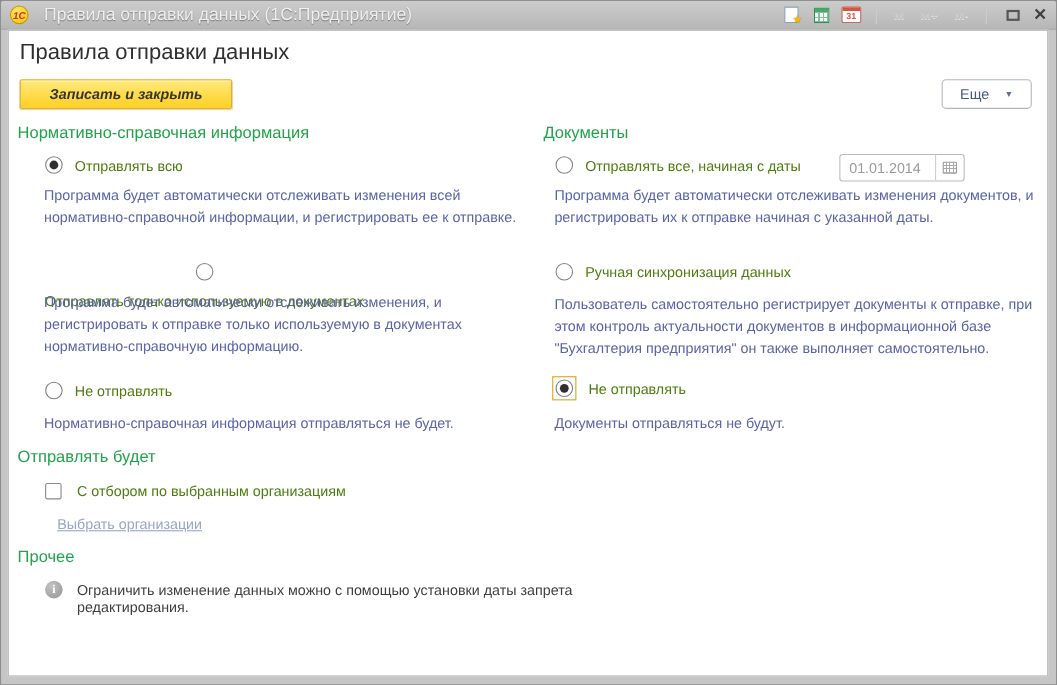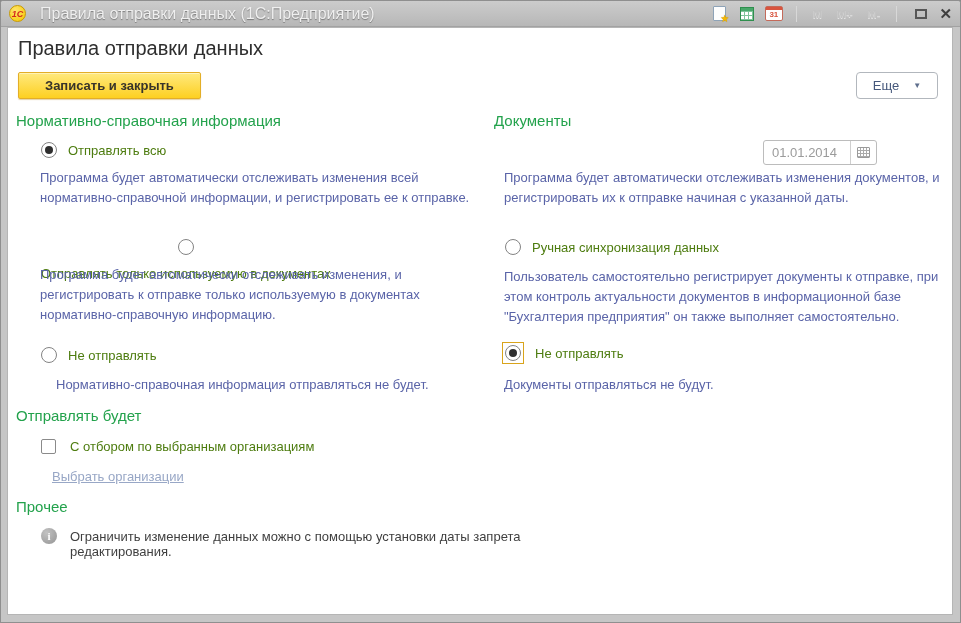--- a/index.html
+++ b/index.html
@@ -63,20 +63,21 @@
   .abs { position:absolute; }
 
   .page-title { font-size:20px; color:#2f2f2f; white-space:nowrap; }
 
   .btn-save {
     height:27px; padding:0 26px; border:1px solid #e3ae27; border-radius:2px;
     background:linear-gradient(#ffe97e, #fdd021);
     box-shadow:inset 0 1px 0 #fff3b5, 0 1px 1px rgba(180,130,0,.35);
     font-size:13px; font-weight:bold; color:#38342a; cursor:pointer;
     font-family:"Liberation Sans", sans-serif;
+    font-style:italic;
   }
   .btn-more {
     width:82px; height:27px; background:#fff; border:1px solid #b2b7bd; border-radius:4px;
     font-size:13px; color:#46587c; cursor:pointer;
     display:flex; align-items:center; justify-content:center; gap:14px;
     font-family:"Liberation Sans", sans-serif;
   }
   .btn-more .caret { font-size:8px; color:#5f6f8d; }
 
   .sec-header { font-size:15px; color:#23a24c; white-space:nowrap; }
@@ -179,39 +180,43 @@
     <div class="abs radio-row" style="left:33px; top:211px;flex-direction:column;">
       <span class="radio"></span>
       <span class="opt-label">Отправлять только используемую в документах</span>
     </div>
     <div class="abs hint" style="left:32px; top:237px; width:432px;">Программа будет автоматически отслеживать изменения, и регистрировать к отправке только используемую в документах нормативно-справочную информацию.</div>
 
     <div class="abs radio-row" style="left:33px; top:319px;">
       <span class="radio"></span>
       <span class="opt-label">Не отправлять</span>
     </div>
-    <div class="abs hint" style="left:32px; top:347px; width:432px;margin-left:16px;">Нормативно-справочная информация отправляться не будет.</div>
+    <div class="abs hint" style="left:32px; top:347px; width:432px;">Нормативно-справочная информация отправляться не будет.</div>
 
     <div class="abs sec-header" style="left:8px; top:379px;">Отправлять будет</div>
 
     <div class="abs check-row" style="left:33px; top:411px;">
       <span class="checkbox"></span>
       <span class="opt-label">С отбором по выбранным организациям</span>
     </div>
     <div class="abs link disabled" style="left:44px; top:441px;">Выбрать организации</div>
 
     <div class="abs sec-header" style="left:8px; top:470px;">Прочее</div>
 
     <div class="abs info-row" style="left:33px; top:501px; width:580px;">
       <span class="info-icon">i</span>
       <span class="info-text">Ограничить изменение данных можно с помощью установки даты запрета редактирования.</span>
     </div>
 
     <div class="abs sec-header" style="left:486px; top:84px;">Документы</div>
 
+    <div class="abs radio-row" style="left:497px; top:114px;">
+      <span class="radio"></span>
+      <span class="opt-label">Отправлять все, начиная с даты</span>
+    </div>
     <div class="abs date-field" style="left:755px; top:112px;">
       <span class="date-text">01.01.2014</span>
       <span class="date-btn">
           <span class="ic-grid"></span>
         </span>
     </div>
     <div class="abs hint" style="left:496px; top:140px; width:438px;">Программа будет автоматически отслеживать изменения документов, и регистрировать их к отправке начиная с указанной даты.</div>
 
     <div class="abs radio-row" style="left:497px; top:211px;">
       <span class="radio"></span>

